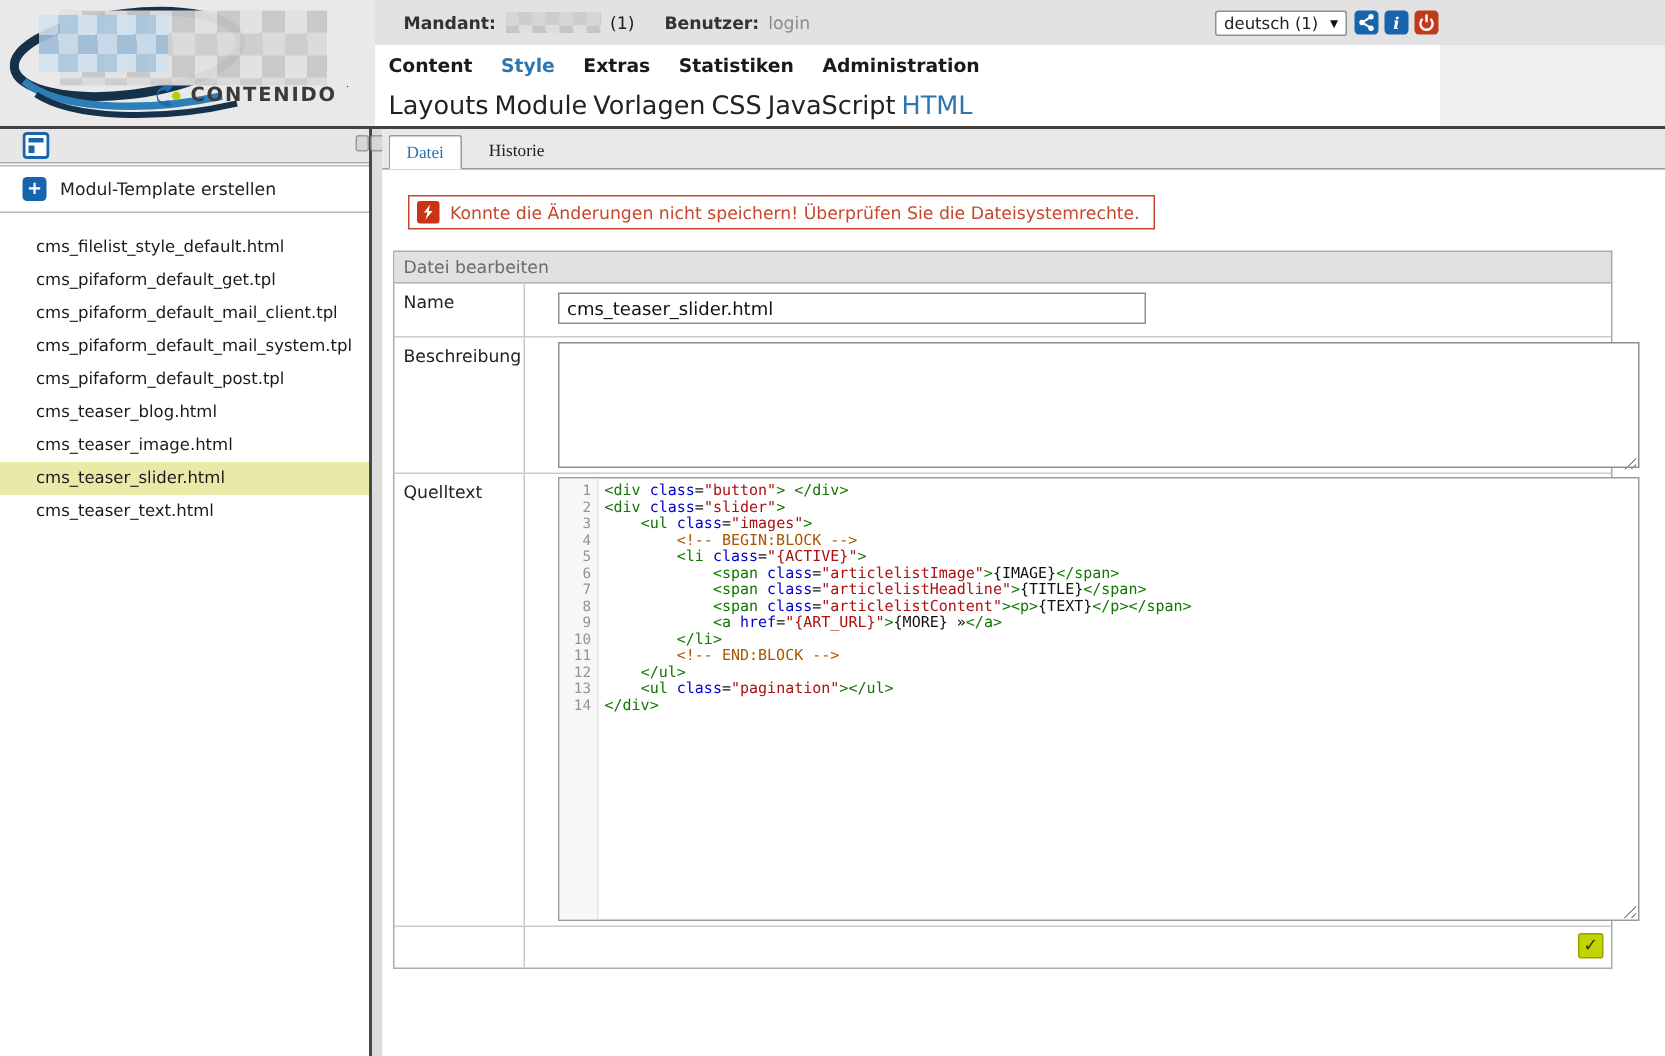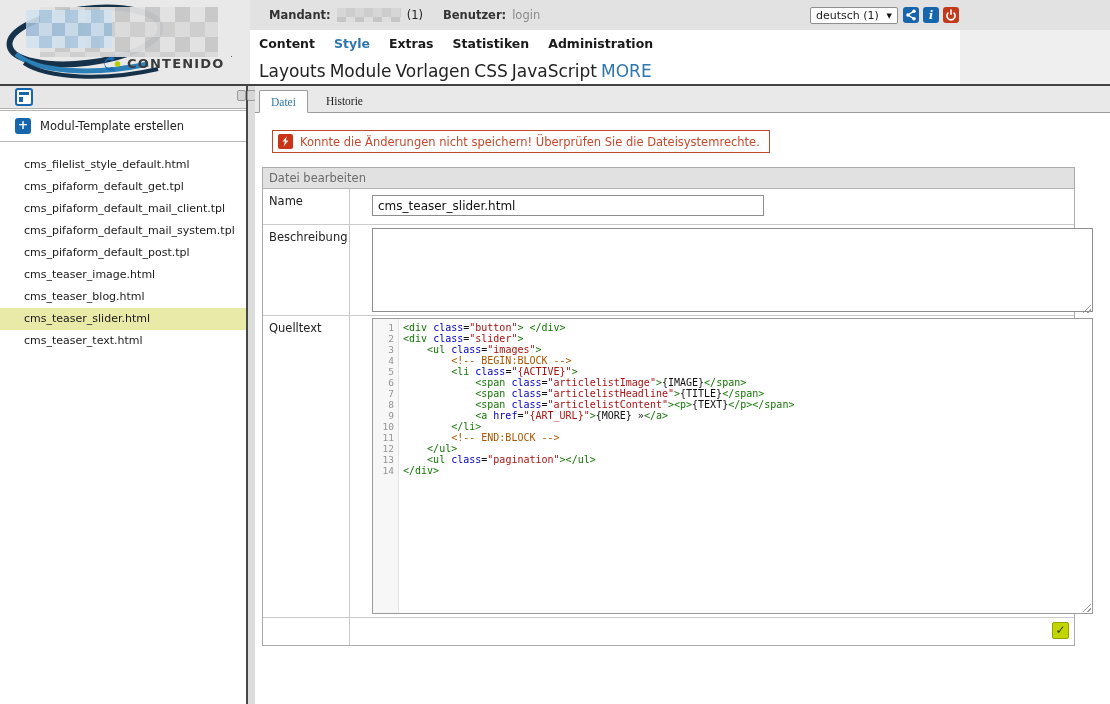--- a/index.html
+++ b/index.html
@@ -166,21 +166,21 @@
         <span class="nav-item">Extras</span>
         <span class="nav-item">Statistiken</span>
         <span class="nav-item">Administration</span>
       </div>
     <div class="nav-row2">
         <span class="nav-item">Layouts</span>
         <span class="nav-item">Module</span>
         <span class="nav-item">Vorlagen</span>
         <span class="nav-item">CSS</span>
         <span class="nav-item">JavaScript</span>
-        <span class="nav-item active">MORE</span>
+        <span class="nav-item active">HTML</span>
       </div>
   </div>
   <div class="abs nav-right"></div>
   <div class="abs dark-line"></div>
 
   <div class="abs sidebar">
     <div class="sidebar-head">
       <svg class="panel-icon" viewBox="0 0 18 18">
         <rect x="1" y="1" width="16" height="16" rx="2" fill="#fff" stroke="#1766ad" stroke-width="2"></rect>
         <rect x="4" y="4" width="10" height="3" fill="#1766ad"></rect>
@@ -190,22 +190,22 @@
     <div class="create-box">
       <span class="add-btn">+</span>
       <span class="create-label">Modul-Template erstellen</span>
     </div>
     <div class="file-list">
         <div class="file-item">cms_filelist_style_default.html</div>
         <div class="file-item">cms_pifaform_default_get.tpl</div>
         <div class="file-item">cms_pifaform_default_mail_client.tpl</div>
         <div class="file-item">cms_pifaform_default_mail_system.tpl</div>
         <div class="file-item">cms_pifaform_default_post.tpl</div>
+        <div class="file-item">cms_teaser_blog.html</div>
         <div class="file-item">cms_teaser_image.html</div>
-        <div class="file-item">cms_teaser_blog.html</div>
         <div class="file-item selected">cms_teaser_slider.html</div>
         <div class="file-item">cms_teaser_text.html</div>
       </div>
   </div>
 
   <div class="abs splitter">
     <div class="split-btn l"></div>
     <div class="split-btn r"></div>
   </div>
 

